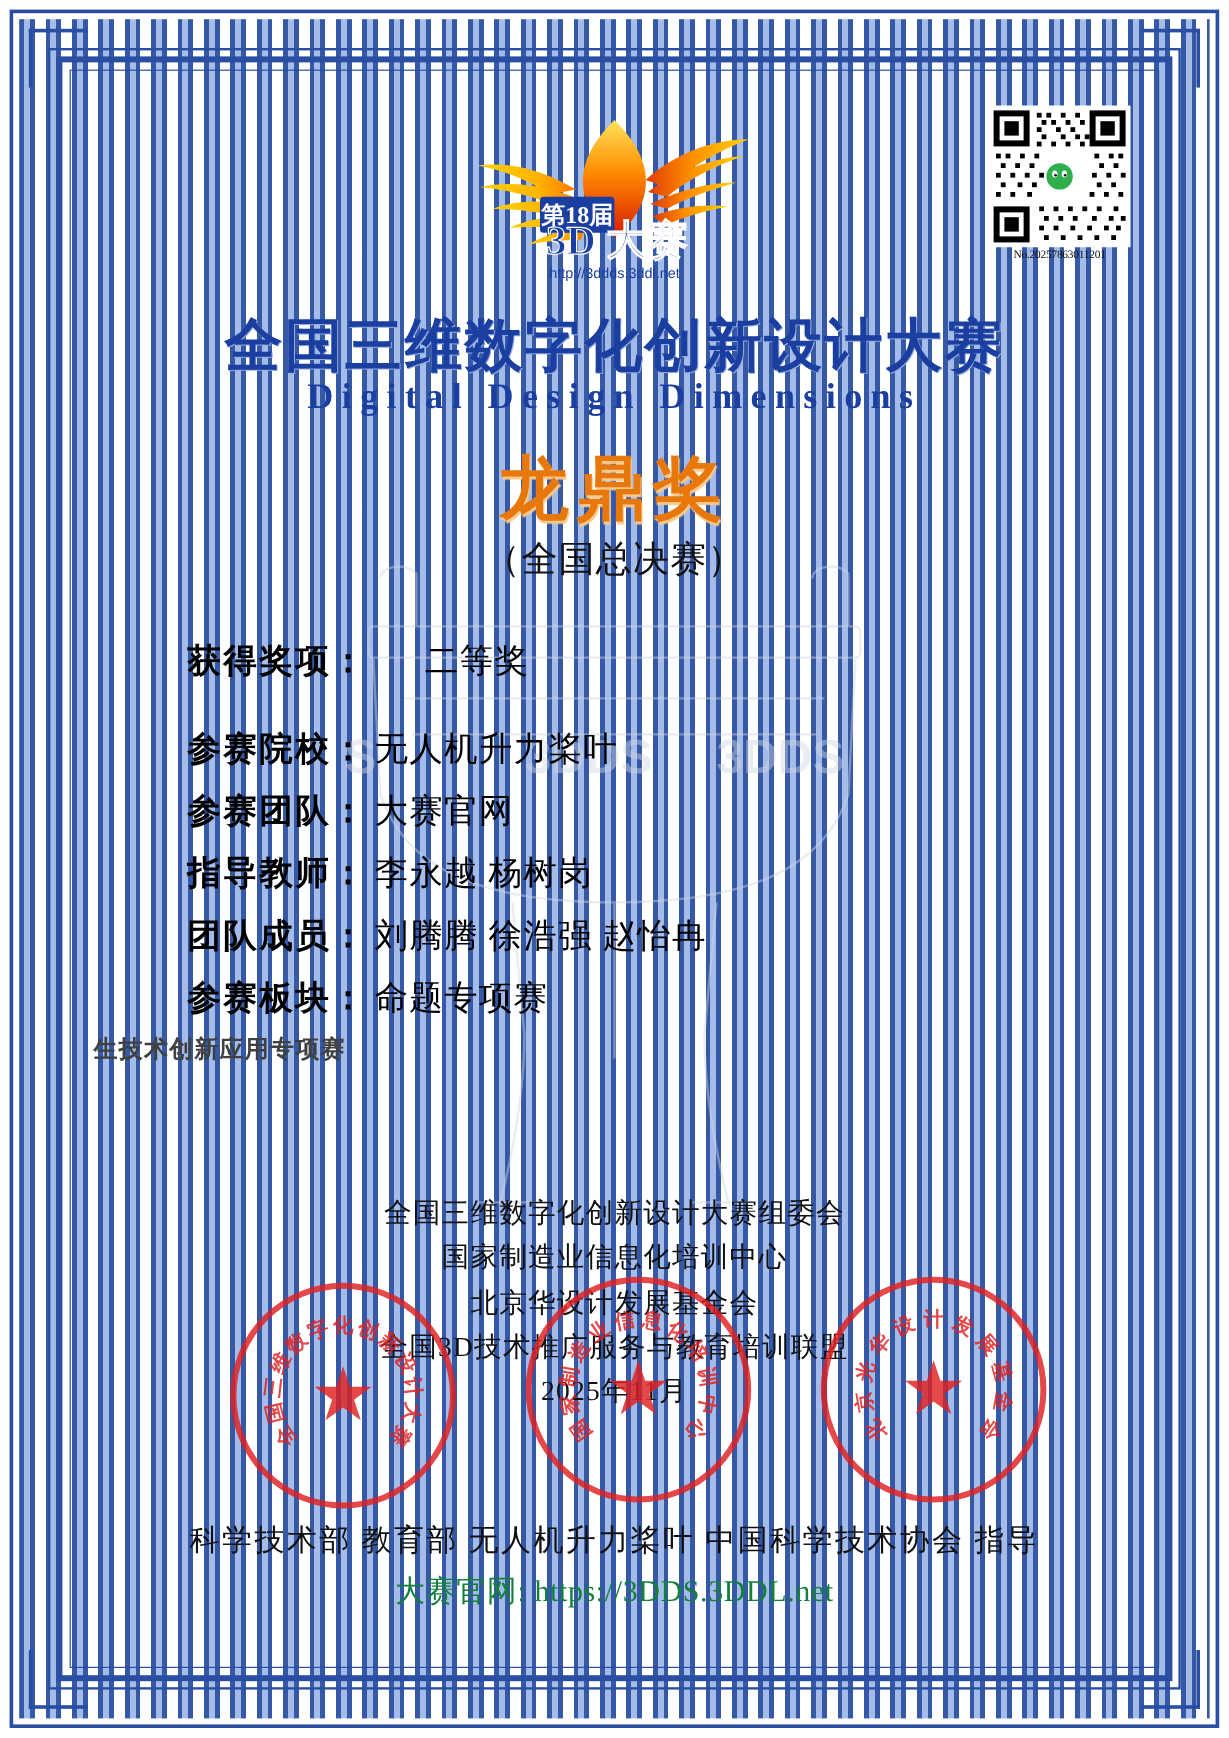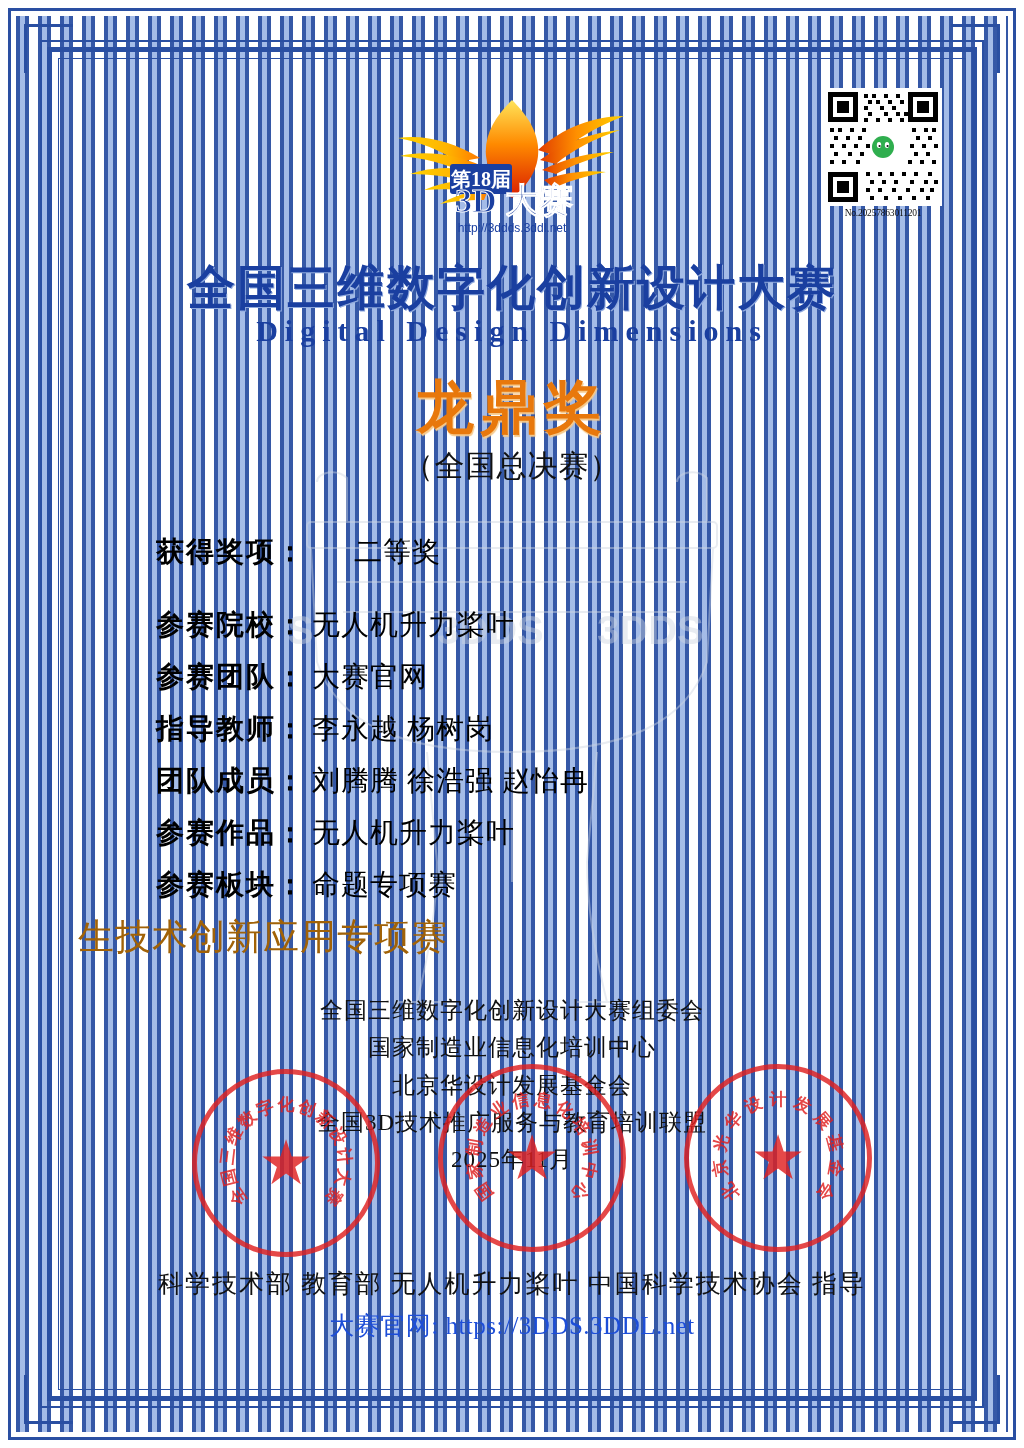--- a/index.html
+++ b/index.html
@@ -94,21 +94,21 @@
     font-size:28px;color:#000;margin-bottom:17px;line-height:1.25;
   }
   .field-row.first{margin-bottom:38px;gap:42px;}
   .field-label{
     font-weight:bold;letter-spacing:2px;white-space:nowrap;
   }
   .field-value{
     margin-left:6px;letter-spacing:1px;
   }
   .field-cont{
-    font-size:36px;color:#a16207;letter-spacing:1px;margin-left:-78px;margin-top:-6px;
+    font-size:20px;color:#404040;letter-spacing:1px;margin-left:-78px;margin-top:-6px;font-weight:bold;
   }
 
   
   .sig{
     position:absolute;left:0;right:0;top:928px;text-align:center;
     font-size:23px;color:#111;line-height:1.62;letter-spacing:1px;
   }
 
   
   .seal{
@@ -129,21 +129,21 @@
   }
   .seal1{left:128px;top:1005px;}
   .seal2{left:374px;top:1000px;}
   .seal3{left:620px;top:1000px;}
 
   
   .footer{
     position:absolute;left:0;right:0;bottom:42px;text-align:center;
   }
   .footer .f1{font-size:25px;color:#111;letter-spacing:2px;}
-  .footer .f2{font-size:25px;color:#1d4ed8;letter-spacing:.5px;margin-top:9px;}
+  .footer .f2{font-size:25px;color:#15803d;letter-spacing:.5px;margin-top:9px;}
 </style>
 </head>
 <body>
 
 <div class="page">
 
   <div class="border-outer"></div>
   <div class="border-band"></div>
   <div class="border-inner-thin"></div>
   <div class="border-inner-thick"></div>
@@ -341,24 +341,20 @@
       </div>
       <div class="field-row">
         <span class="field-label">指导教师：</span>
         <span class="field-value">李永越 杨树岗</span>
       </div>
       <div class="field-row">
         <span class="field-label">团队成员：</span>
         <span class="field-value">刘腾腾 徐浩强 赵怡冉</span>
       </div>
       <div class="field-row">
-        <span class="field-label">参赛作品：</span>
-        <span class="field-value">无人机升力桨叶</span>
-      </div>
-      <div class="field-row">
         <span class="field-label">参赛板块：</span>
         <span class="field-value">命题专项赛</span>
       </div>
       <div class="field-cont">生技术创新应用专项赛</div>
     </div>
 
     <div class="sig">
       <div>全国三维数字化创新设计大赛组委会</div>
       <div>国家制造业信息化培训中心</div>
       <div>北京华设计发展基金会</div>

